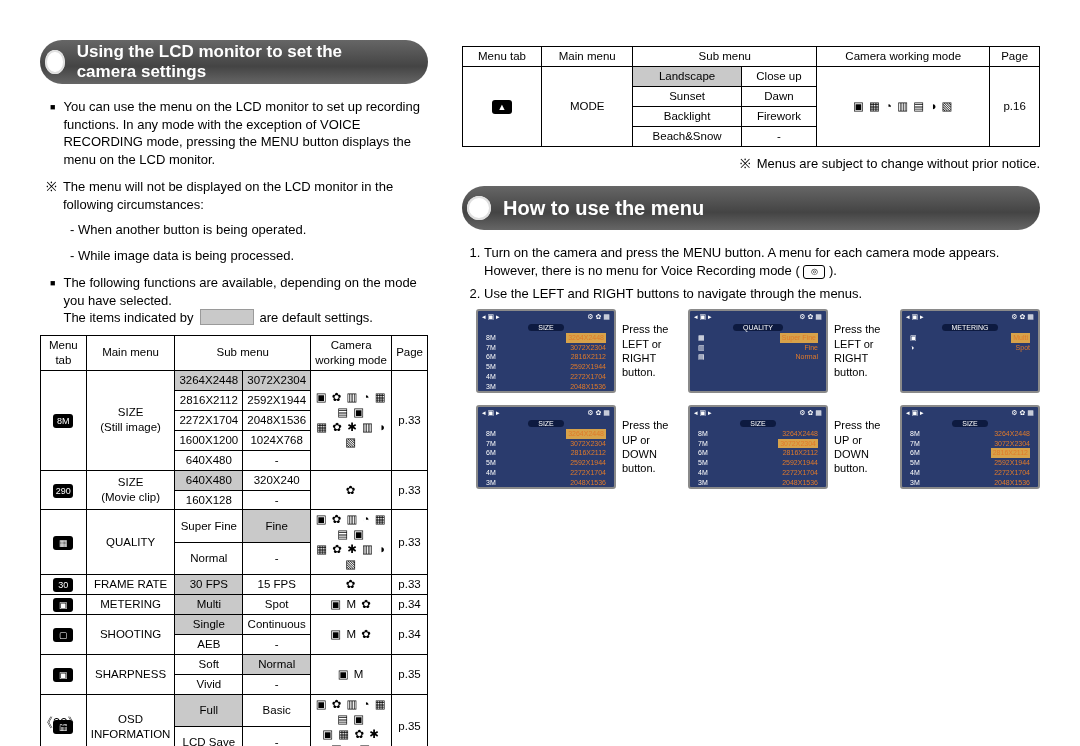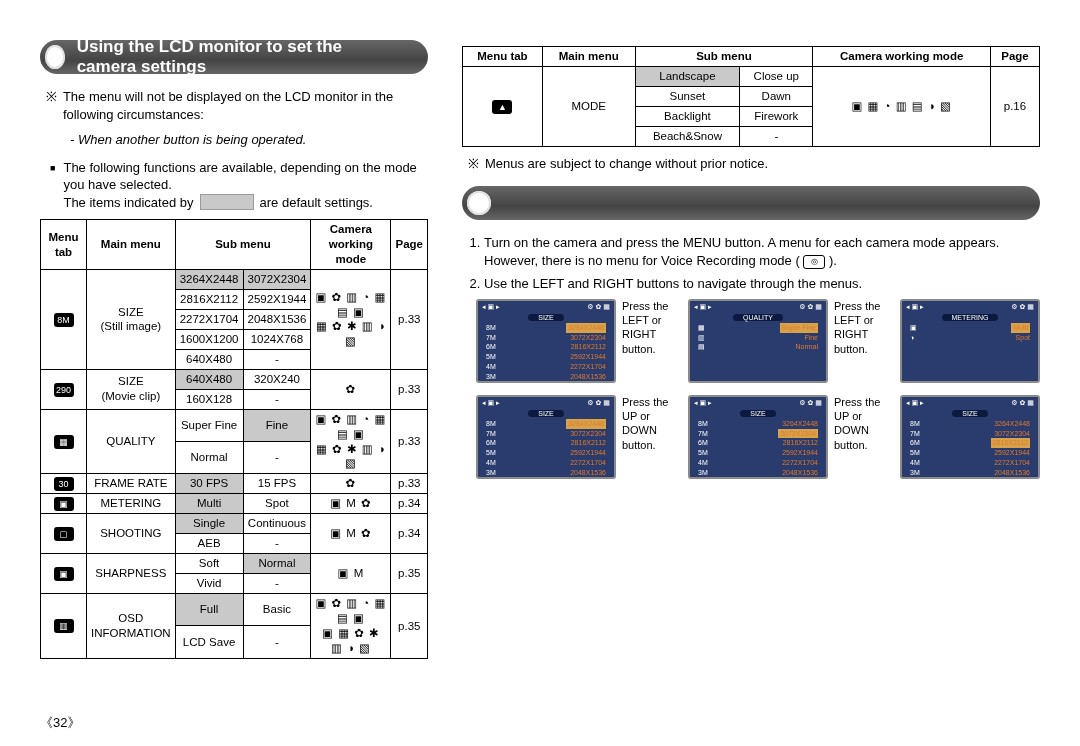--- a/index.html
+++ b/index.html
@@ -18,67 +18,67 @@
     gap: 34px;
   }
   .col { flex: 1 1 0; }
   .pill {
     display: flex;
     align-items: center;
     background: linear-gradient(#666,#444 60%,#666);
     color: #fff;
     font-weight: bold;
     border-radius: 22px;
-    height: 34px;
+    height: 44px;
     padding-right: 24px;
     margin-bottom: 14px;
   }
   .pill .dot {
     width: 24px; height: 24px; border-radius: 50%;
     background: #fff; margin: 0 12px 0 5px;
     box-shadow: inset 0 0 0 2px #e0e0e0;
   }
   .pill span { font-size: 17px; }
   .para { line-height: 1.35; margin: 0 0 8px 0; }
   .bullet { display: flex; gap: 8px; margin-left: 10px; }
   .bullet::before { content: "■"; font-size: 9px; margin-top: 3px; }
-  .sub { margin-left: 30px; font-style: italic; }
-  .starline { display: flex; gap: 6px; margin-left: 6px; }
+  .sub { margin-left: 30px; }
+  .starline { display: flex; gap: 6px; margin-left: 6px; justify-content: flex-end; }
   .starline::before { content: "※"; }
   .defaults-row { display:flex; align-items:flex-start; gap:6px; }
   .defaults-chip {
     display:inline-block; width:52px; height:14px;
     background:#c9c9c9; border:1px solid #9a9a9a;
   }
   table.menu {
     border-collapse: collapse;
     width: 100%;
     font-size: 11.5px;
     margin-top: 6px;
   }
   table.menu th, table.menu td {
     border: 1px solid #000;
     padding: 2px 4px;
     text-align: center;
     line-height: 1.3;
   }
-  table.menu th { font-weight: bold; }
+  table.menu th { font-weight: normal; }
   .shade { background: #c9c9c9; }
   .iconcell {
     font-family: "Segoe UI Symbol","Apple Symbols",sans-serif;
     letter-spacing: 1px;
   }
   .tab-icon {
     display:inline-block; width:20px; height:14px; line-height:14px;
     background:#000; color:#fff; border-radius:3px;
     font-size:9px; text-align:center; vertical-align:middle;
   }
   .ol { padding-left: 22px; margin: 0 0; }
   .ol li { margin-bottom: 4px; line-height: 1.4; }
-  .screens-row { display:flex; align-items:flex-start; gap:6px; margin:6px 0 12px 14px; }
+  .screens-row { display:flex; align-items:center; gap:6px; margin:6px 0 12px 14px; }
   .screen {
     width:140px; height:84px; background:#2a3b6d;
     border:2px solid #8a8a8a; border-radius:3px; color:#fff;
     font-size:8px; position:relative; box-sizing:border-box;
     padding:2px 4px;
   }
   .screen .topbar {
     display:flex; align-items:center; gap:3px; font-size:7px;
     color:#fff; margin-bottom:2px;
   }
@@ -103,25 +103,29 @@
 <body>
 
 <div class="page">
 
   <div class="col">
     <div class="pill">
       <div class="dot"></div>
       <span>Using the LCD monitor to set the camera settings</span>
     </div>
 
+    <div class="bullet para">
+      <span>You can use the menu on the LCD monitor to set up recording functions. In any mode with the exception of VOICE RECORDING mode, pressing the MENU button displays the menu on the LCD monitor.</span>
+    </div>
 
     <div class="starline para" style="margin-top:10px">
       <span>The menu will not be displayed on the LCD monitor in the following circumstances:</span>
     </div>
     <div class="sub para">- When another button is being operated.</div>
+    <div class="sub para">- While image data is being processed.</div>
 
     <div class="bullet para" style="margin-top:10px">
       <div>
         <span>The following functions are available, depending on the mode you have selected.</span>
         <div class="defaults-row">
           <span>The items indicated by</span>
           <span class="defaults-chip"></span>
           <span>are default settings.</span>
         </div>
       </div>
@@ -287,20 +291,21 @@
           </tr>
     </tbody>
       </table>
 
     <div class="starline para" style="margin-top:8px">
       <span>Menus are subject to change without prior notice.</span>
     </div>
 
     <div class="pill" style="margin-top:14px">
       <div class="dot"></div>
+      <span style="font-size:20px">How to use the menu</span>
     </div>
 
     <ol class="ol">
       <li>
         <span>Turn on the camera and press the MENU button. A menu for each camera mode appears. However, there is no menu for Voice Recording mode (</span>
         <span class="vrec-icon">◎</span>
         <span>).</span>
       </li>
       <li>Use the LEFT and RIGHT buttons to navigate through the menus.</li>
     </ol>

